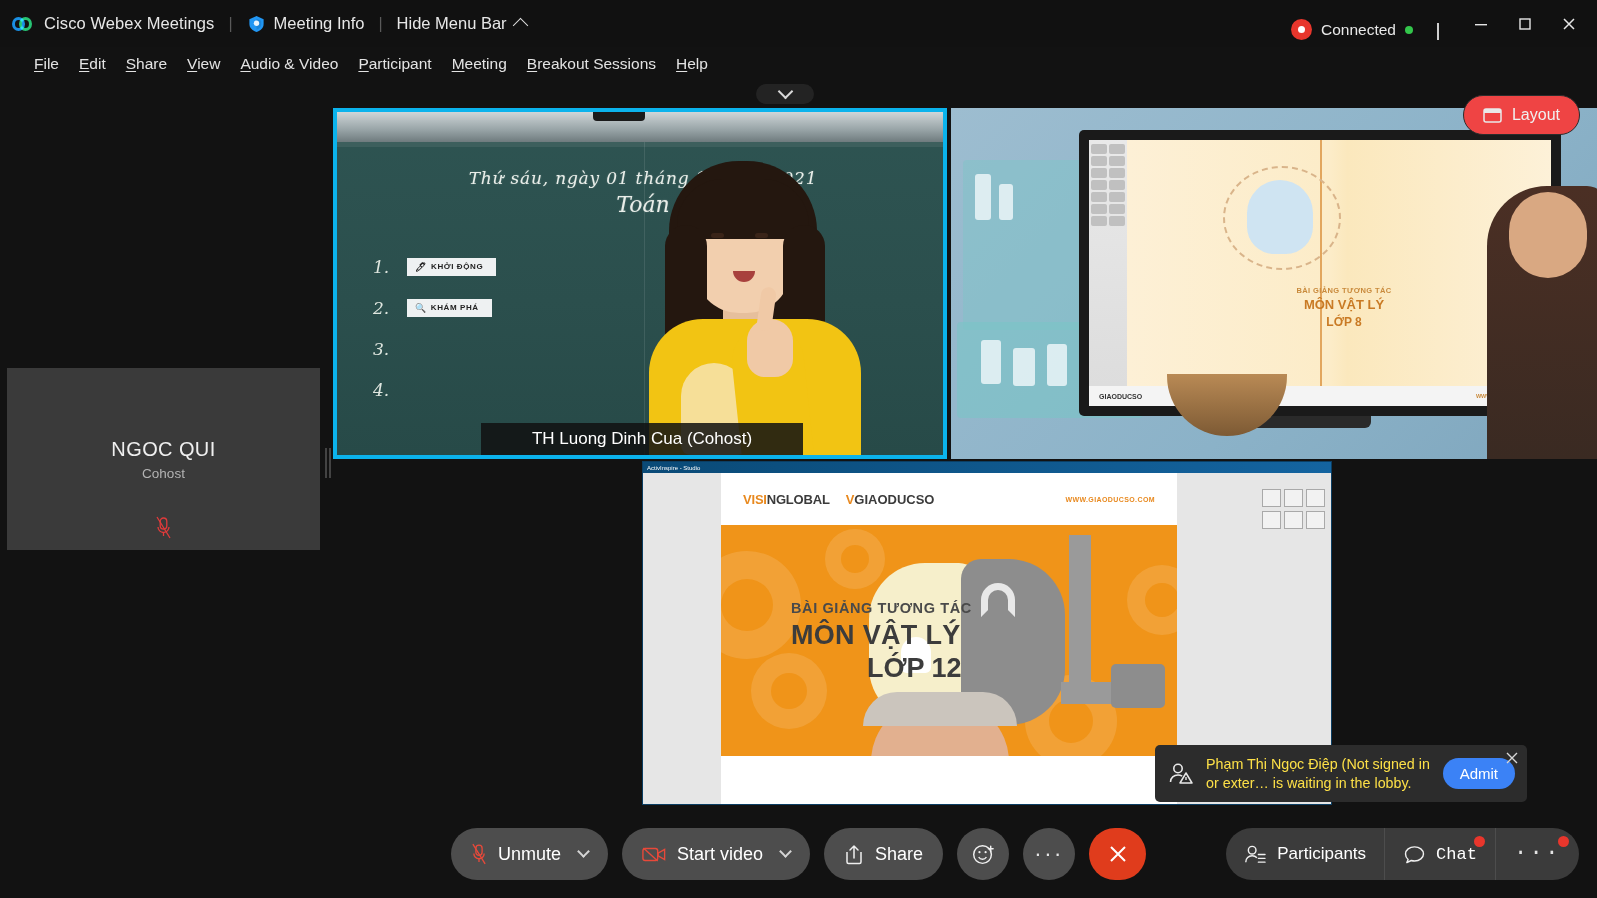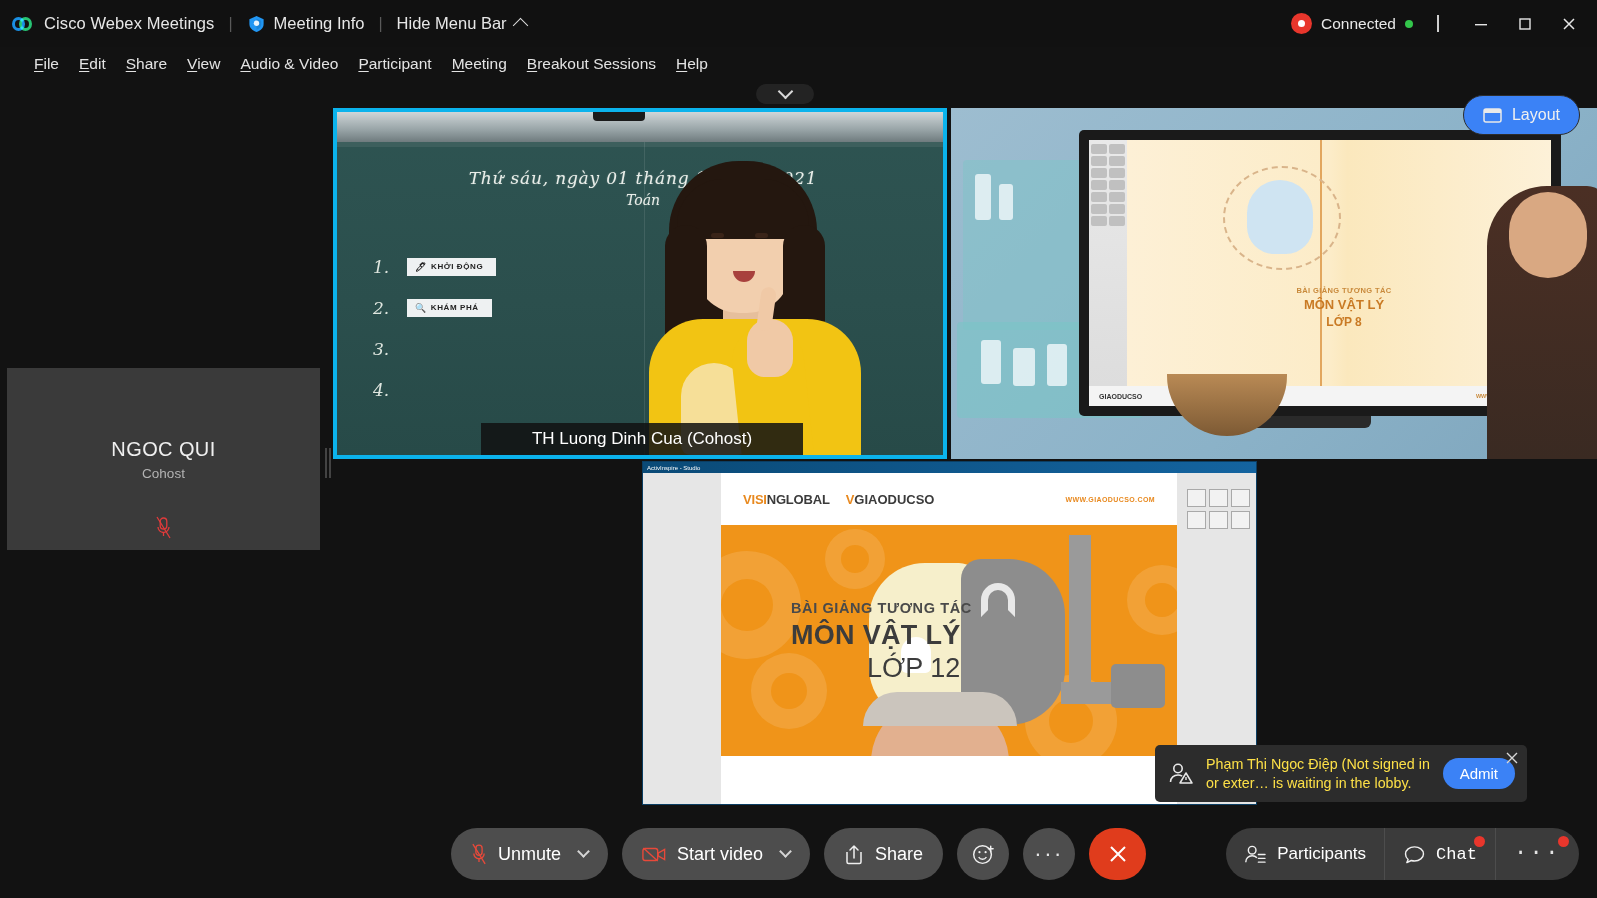--- a/index.html
+++ b/index.html
@@ -28,21 +28,21 @@
   .webex-logo i.r { left: 7px; border-color: #18c06a; mix-blend-mode: screen; }
   .app-title { color: #e7e7e7; font-size: 16.5px; letter-spacing: .1px; }
   .tb-sep { color: #5a5a5a; font-size: 16px; margin: 0 13px; }
   .shield-icon { width: 19px; height: 20px; margin-right: 8px; flex: none; }
   .meeting-info { color: #e7e7e7; font-size: 16.5px; display: flex; align-items: center; }
   .hide-menu { color: #e7e7e7; font-size: 16.5px; display: flex; align-items: center; gap: 8px; }
   .chev-up { width: 11px; height: 11px; border-left: 1.6px solid #ddd; border-top: 1.6px solid #ddd;
              transform: rotate(45deg); margin-top: 4px; }
 
   .tb-right {
-    margin-left: auto; display: flex; align-items: center; gap: 0; padding-right: 6px;
+    margin-left: auto; display: flex; align-items: flex-end; gap: 0; padding-right: 6px;
   }
   .conn-badge { display: flex; align-items: center; gap: 9px; margin-right: 12px; }
   .rec-dot {
     width: 21px; height: 21px; border-radius: 50%; background: #e8362c;
     display: flex; align-items: center; justify-content: center;
   }
   .rec-dot span { width: 7px; height: 7px; border-radius: 50%; background: #fff; }
   .conn-text { color: #e8e8e8; font-size: 15.5px; }
   .green-dot { width: 8px; height: 8px; border-radius: 50%; background: #33c64b; }
   .vbar { width: 2px; height: 17px; background: #cfcfcf; margin: 0 20px 0 12px; }
@@ -63,21 +63,21 @@
   .collapse-btn {
     position: absolute; top: 84px; left: 756px; width: 58px; height: 20px;
     background: #232323; border-radius: 10px; display: flex; align-items: center; justify-content: center;
   }
   .collapse-btn .cd { width: 11px; height: 11px; border-right: 2px solid #d8d8d8; border-bottom: 2px solid #d8d8d8;
                       transform: rotate(45deg); margin-top: -5px; }
 
   
   .layout-pill {
     position: absolute; top: 95px; right: 17px; height: 40px; padding: 0 19px;
-    background: #3b82f6; border-radius: 20px; display: flex; align-items: center; gap: 10px;
+    background: #ef4444; border-radius: 20px; display: flex; align-items: center; gap: 10px;
     border: 1px solid #2c2c2c; z-index: 40;
   }
   .layout-pill .lbl { color: #f0f0f0; font-size: 16px; }
 
   
   .side-tile {
     position: absolute; left: 7px; top: 368px; width: 313px; height: 182px;
     background: #3a3a3a; display: flex; flex-direction: column;
     align-items: center; justify-content: center;
   }
@@ -108,21 +108,21 @@
   }
   .cam-notch { position: absolute; top: 0; left: 256px; width: 52px; height: 9px; background: #1a1a1a; border-radius: 0 0 4px 4px;}
   .bd-line { position: absolute; top: 30px; left: 307px; width: 1px; height: 321px; background: rgba(255,255,255,.10); }
   .bd-date {
     position: absolute; top: 56px; left: 26px; width: 560px; text-align: center;
     color: #e9eee9; font-family: "DejaVu Serif", serif; font-style: italic; font-size: 17px;
     letter-spacing: .8px; text-shadow: 0 0 2px rgba(255,255,255,.25);
   }
   .bd-subj {
     position: absolute; top: 80px; left: 26px; width: 560px; text-align: center;
-    color: #e9eee9; font-family: "DejaVu Serif", serif; font-style: italic; font-size: 14px;
+    color: #e9eee9; font-family: "DejaVu Serif", serif; font-style: italic; font-size: 22px;
     text-shadow: 0 0 2px rgba(255,255,255,.25);
   }
   .bd-list { position: absolute; top: 140px; left: 36px; }
   .bd-row { display: flex; align-items: center; height: 29px; margin-bottom: 12px; }
   .bd-num { color: #dfe6df; font-family: "DejaVu Serif", serif; font-style: italic; font-size: 17px; width: 34px; }
   .bd-card {
     background: #eef1f2; color: #222; font-size: 8px; font-weight: bold; letter-spacing: .6px;
     padding: 4px 13px 4px 8px; display: flex; align-items: center; gap: 4px; min-width: 78px;
   }
   .bd-card .gl { font-size: 9px; }
@@ -200,21 +200,21 @@
 
   .name-chip {
     position: absolute; left: 481px; top: 423px; width: 322px; height: 32px;
     background: rgba(18,18,18,.86); display: flex; align-items: center; justify-content: center;
     z-index: 12;
   }
   .name-chip span { color: #fff; font-size: 17px; }
 
   
   .share-win {
-    position: absolute; left: 642px; top: 461px; width: 615px; height: 344px;
+    position: absolute; left: 642px; top: 461px; width: 690px; height: 344px;
     background: #fdba74; overflow: hidden; border: 1px solid #0b3e63;
   }
   .sw-title { height: 11px; background: linear-gradient(90deg,#0a4a77,#1464a0);
               color: #fff; font-size: 6px; display: flex; align-items: center; padding-left: 4px; }
   .sw-body { position: absolute; left: 0; right: 0; top: 11px; bottom: 0; background: #e6e6e6; }
   .sw-slide { position: absolute; left: 78px; top: 0; width: 456px; bottom: 0; background: #fff; overflow: hidden; }
   .sw-head { height: 52px; background: #fff; display: flex; align-items: center; padding: 0 22px; }
   .sw-logo1 { color: #3b3b3b; font-size: 13px; font-weight: bold; letter-spacing: -.2px; }
   .sw-logo1 i { color: #e8891f; font-style: normal; }
   .sw-logo2 { color: #3b3b3b; font-size: 13px; font-weight: bold; margin-left: 16px; }
@@ -228,21 +228,21 @@
              background: #f6efcb; border-radius: 56px 20px 40px 56px; }
   .brain-r { position: absolute; left: 92px; top: 6px; width: 104px; height: 166px;
              background: #8d8d8d; border-radius: 20px 56px 56px 30px; }
   .bulb { position: absolute; left: 32px; top: 84px; width: 30px; height: 36px;
           background: #fff; border-radius: 16px 16px 6px 6px; }
   .magnet { position: absolute; left: 112px; top: 30px; width: 34px; height: 34px;
             border: 7px solid #e8e8e8; border-bottom-color: transparent; border-radius: 50% 50% 0 0; }
   .sw-titles { position: absolute; left: 70px; bottom: 72px; width: 290px; }
   .sw-t1 { color: #4a4a4a; font-size: 14.5px; font-weight: bold; letter-spacing: .6px; }
   .sw-t2 { color: #3c3c3c; font-size: 27px; font-weight: bold; margin-top: 4px; letter-spacing: .3px; }
-  .sw-t3 { color: #3c3c3c; font-size: 27px; font-weight: normal; margin-top: 2px; margin-left: 76px; }
+  .sw-t3 { color: #3c3c3c; font-size: 27px; font-weight: bold; margin-top: 2px; margin-left: 76px; }
   .sw-pipe { position: absolute; right: 86px; top: 10px; width: 22px; bottom: 52px; background: #9a9a9a; }
   .sw-pipe:after { content:""; position: absolute; left: -8px; bottom: 0; width: 96px; height: 22px; background: #9a9a9a; }
   .sw-chip { position: absolute; right: 12px; bottom: 48px; width: 54px; height: 44px;
              background: #8d8d8d; border-radius: 5px; }
   .sw-head2 { position: absolute; left: 150px; bottom: -6px; width: 138px; height: 62px;
               background: #e2b08f; border-radius: 68px 68px 0 0; }
   .sw-head2 i { position: absolute; left: -8px; top: -8px; right: -8px; height: 34px;
                 background: #cbc5bd; border-radius: 72px 72px 0 0; }
   .sw-tools { position: absolute; right: 6px; top: 16px; display: flex; gap: 3px; }
   .sw-tools b { width: 19px; height: 18px; background: #f2f2f2; border: 1px solid #a9a9a9; display: block; }

